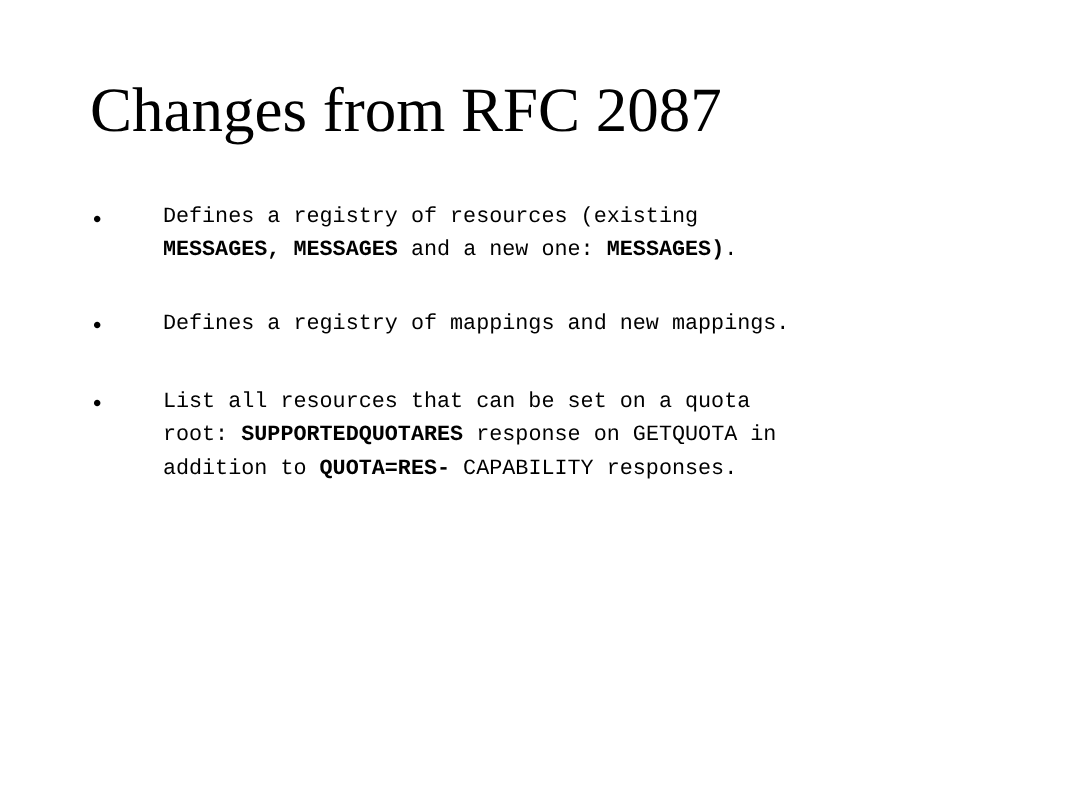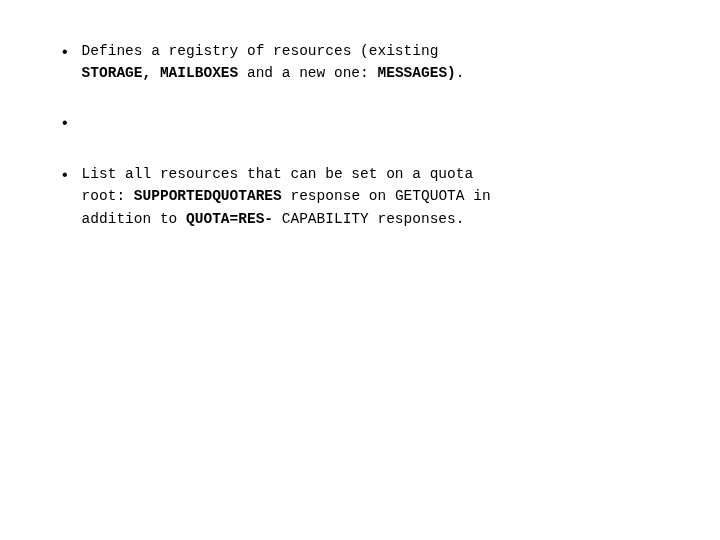--- a/index.html
+++ b/index.html
@@ -49,44 +49,49 @@
 
     .bullet-dot {
       margin-right: 12px;
       margin-top: 1px;
       font-size: 16px;
       flex-shrink: 0;
     }
 
     .bullet-text {
       flex: 1;
+      margin-left: 27px;
     }
 
     .bold-mono {
       font-family: 'Courier New', Courier, monospace;
       font-weight: bold;
     }
   </style>
 </head>
 <body>
 
 <div class="slide">
+  <h1 class="title">Changes from RFC 2087</h1>
 
   <ul class="bullet-list">
 
     <li class="bullet-item">
       <span class="bullet-dot">•</span>
       <span class="bullet-text">
         Defines a registry of resources (existing<br>
-        <span class="bold-mono">STORAGE, MAILBOXES</span> and a new one: <span class="bold-mono">MESSAGES)</span>.
+        <span class="bold-mono">MESSAGES, MESSAGES</span> and a new one: <span class="bold-mono">MESSAGES)</span>.
       </span>
     </li>
 
     <li class="bullet-item">
       <span class="bullet-dot">•</span>
+      <span class="bullet-text">
+        Defines a registry of mappings and new mappings.
+      </span>
     </li>
 
     <li class="bullet-item">
       <span class="bullet-dot">•</span>
       <span class="bullet-text">
         List all resources that can be set on a quota<br>
         root: <span class="bold-mono">SUPPORTEDQUOTARES</span> response on GETQUOTA in<br>
         addition to <span class="bold-mono">QUOTA=RES-</span> CAPABILITY responses.
       </span>
     </li>

